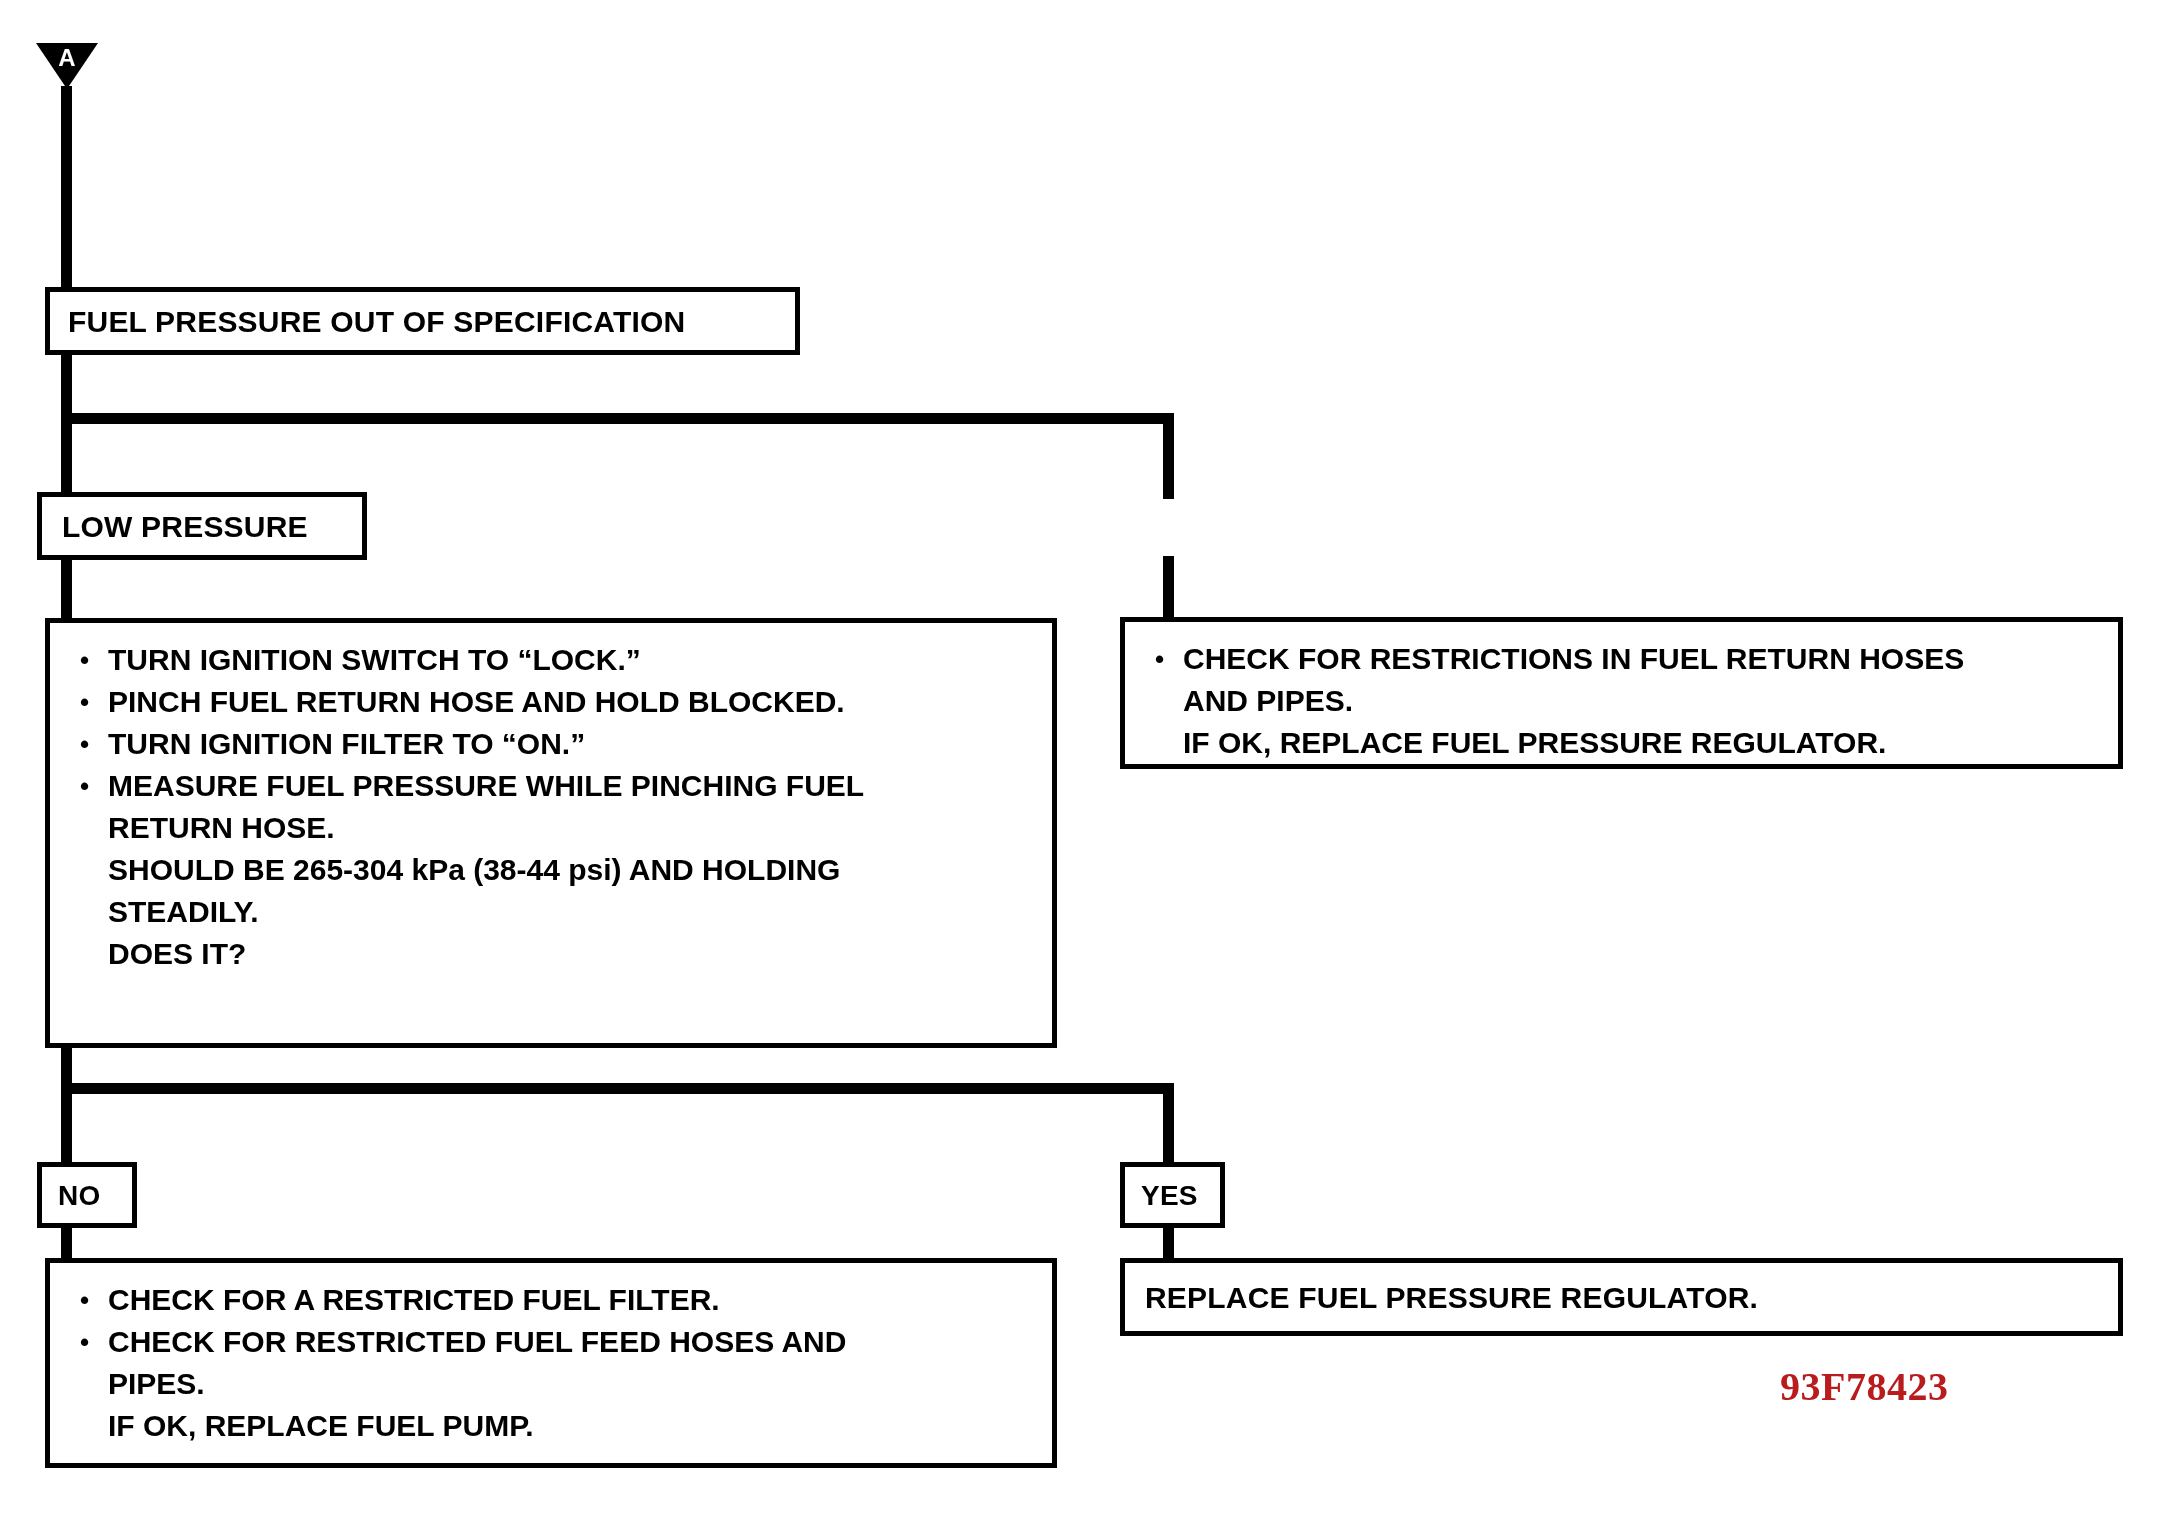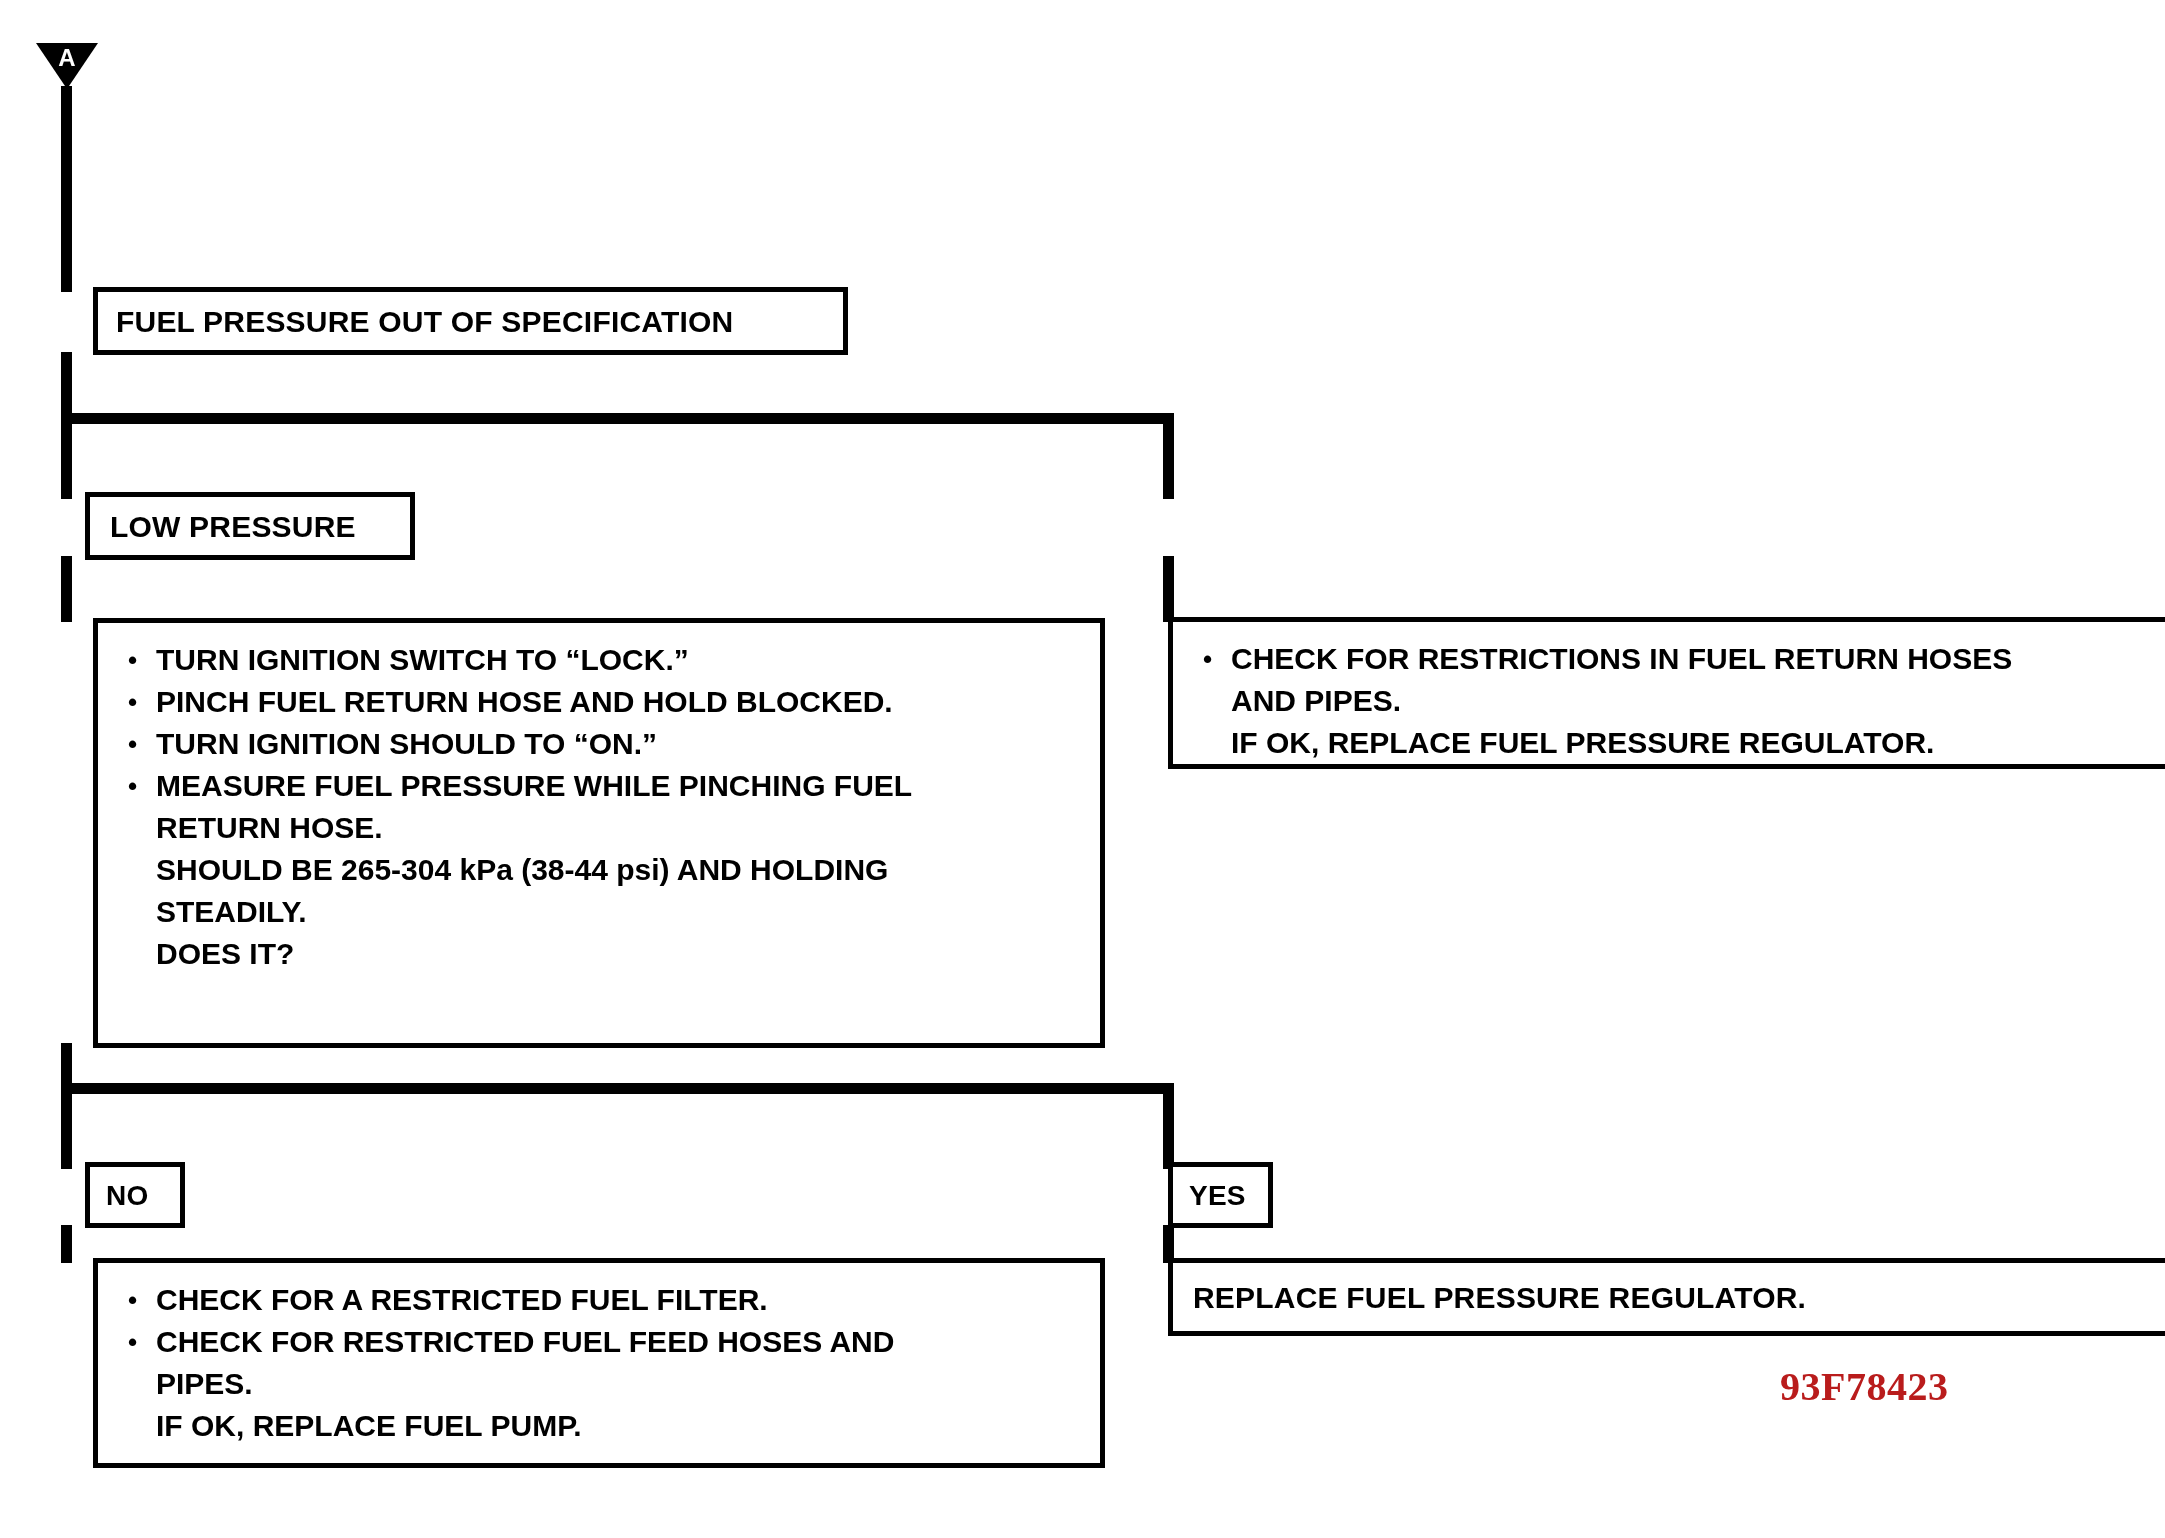--- a/index.html
+++ b/index.html
@@ -19,21 +19,20 @@
     overflow: hidden;
   }
 
   
   .box {
     position: absolute;
     box-sizing: border-box;
     border: 5px solid #000000;
     background: #ffffff;
     color: #000000;
-    margin-left: 48px;
   }
   .box-text {
     font-weight: bold;
     letter-spacing: 0.2px;
     white-space: pre;
   }
   .line-v {
     position: absolute;
     background: #000000;
     width: 11px;
@@ -245,21 +244,21 @@
 
 
   <div class="line-v" style="left:61px; top:556px; height:66px;"></div>
   <div class="line-v" style="left:1163px; top:556px; height:66px;"></div>
 
   <div class="box list-box" id="box-low-steps">
     <div class="inner">
       <ul>
         <li class="bulleted">TURN IGNITION SWITCH TO “LOCK.”</li>
         <li class="bulleted">PINCH FUEL RETURN HOSE AND HOLD BLOCKED.</li>
-        <li class="bulleted">TURN IGNITION SHOULD TO “ON.”</li>
+        <li class="bulleted">TURN IGNITION FILTER TO “ON.”</li>
         <li class="bulleted">MEASURE FUEL PRESSURE WHILE PINCHING FUEL
 RETURN HOSE.
 SHOULD BE 265-304 kPa (38-44 psi) AND HOLDING
 STEADILY.
 DOES IT?</li>
       </ul>
     </div>
   </div>
 
   <div class="box list-box" id="box-high-steps">

